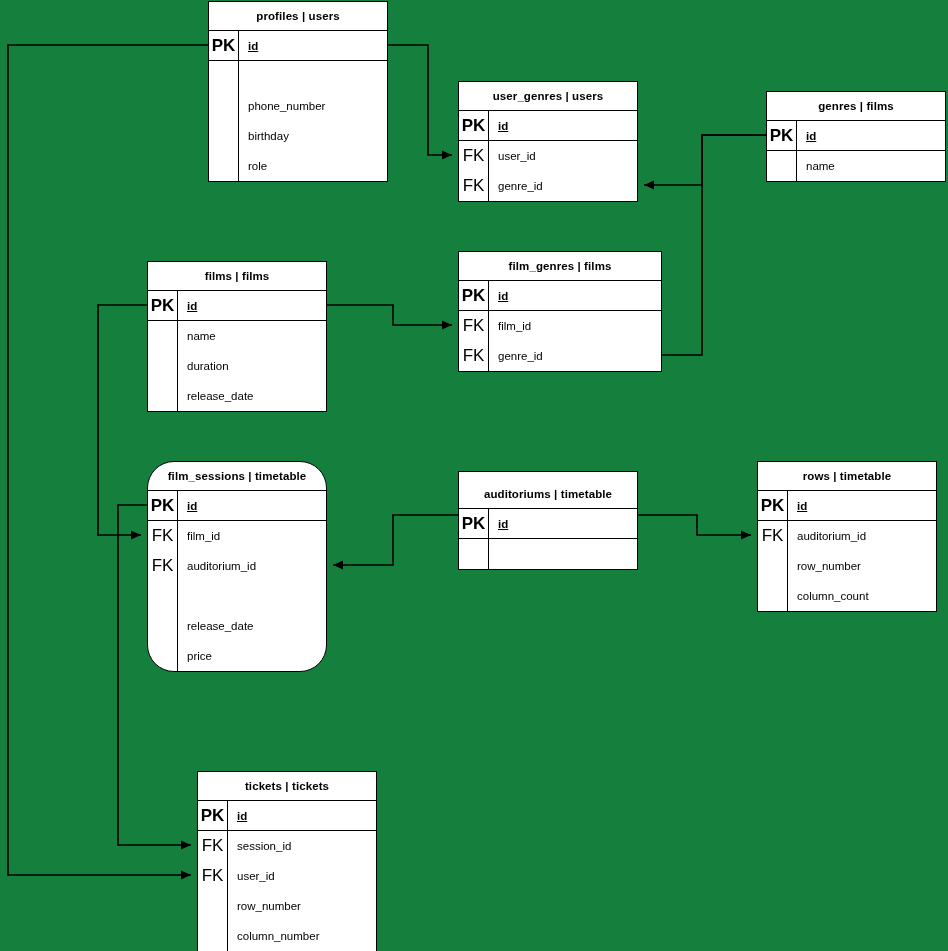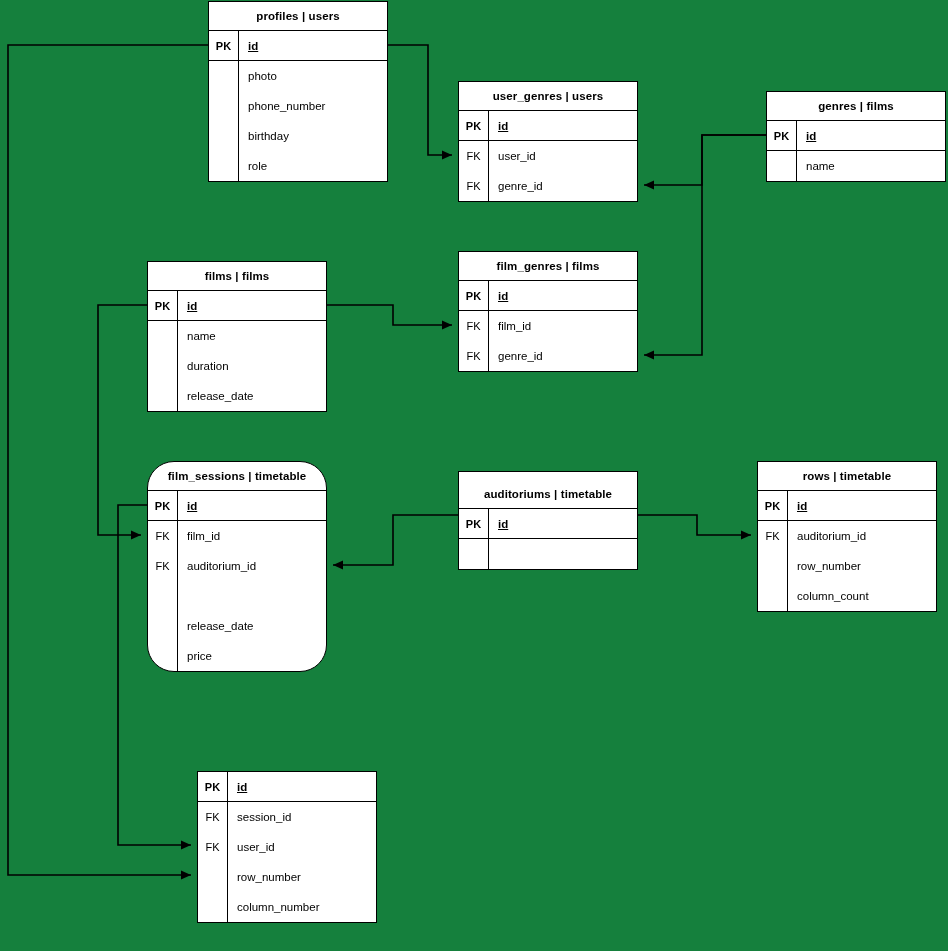--- a/index.html
+++ b/index.html
@@ -56,21 +56,21 @@
   }
   .attr-row.pk-row {
     border-bottom: 1.6px solid #000000;
   }
   .key-cell {
     box-sizing: border-box;
     height: 100%;
     display: flex;
     align-items: center;
     justify-content: center;
-    font-size: 11px;
+    font-size: 17px;
     color: #000000;
     border-right: 1.6px solid #000000;
     flex: 0 0 auto;
   }
   .key-cell.pk {
     font-weight: bold;
   }
   .name-cell {
     box-sizing: border-box;
     height: 100%;
@@ -129,21 +129,20 @@
       </g>
     </svg>
 <div class="entity" style="left: 208px; top: 1px; width: 180px;">
       <div class="entity-title" style="height: 29px;">profiles | users</div>
       <div class="attr-row pk-row" style="height: 30px;">
         <div class="key-cell pk" style="width: 30px;">PK</div>
         <div class="name-cell underline">id</div>
       </div>
       <div class="attr-row" style="height: 30px;">
         <div class="key-cell" style="width: 30px;"></div>
-        <div class="name-cell">photo</div>
       </div>
       <div class="attr-row" style="height: 30px;">
         <div class="key-cell" style="width: 30px;"></div>
         <div class="name-cell">phone_number</div>
       </div>
       <div class="attr-row" style="height: 30px;">
         <div class="key-cell" style="width: 30px;"></div>
         <div class="name-cell">birthday</div>
       </div>
       <div class="attr-row" style="height: 30px;">
@@ -189,21 +188,21 @@
       </div>
       <div class="attr-row" style="height: 30px;">
         <div class="key-cell" style="width: 30px;"></div>
         <div class="name-cell">duration</div>
       </div>
       <div class="attr-row" style="height: 30px;">
         <div class="key-cell" style="width: 30px;"></div>
         <div class="name-cell">release_date</div>
       </div>
     </div>
-    <div class="entity" style="left: 458px; top: 251px; width: 180px;">
+    <div class="entity" style="left: 458px; top: 251px; width: 204px;">
       <div class="entity-title" style="height: 29px;">film_genres | films</div>
       <div class="attr-row pk-row" style="height: 30px;">
         <div class="key-cell pk" style="width: 30px;">PK</div>
         <div class="name-cell underline">id</div>
       </div>
       <div class="attr-row" style="height: 30px;">
         <div class="key-cell" style="width: 30px;">FK</div>
         <div class="name-cell">film_id</div>
       </div>
       <div class="attr-row" style="height: 30px;">
@@ -260,20 +259,21 @@
       <div class="attr-row" style="height: 30px;">
         <div class="key-cell" style="width: 30px;"></div>
         <div class="name-cell">row_number</div>
       </div>
       <div class="attr-row" style="height: 30px;">
         <div class="key-cell" style="width: 30px;"></div>
         <div class="name-cell">column_count</div>
       </div>
     </div>
     <div class="entity" style="left: 197px; top: 771px; width: 180px;">
+      <div class="entity-title" style="height: 29px;">tickets | tickets</div>
       <div class="attr-row pk-row" style="height: 30px;">
         <div class="key-cell pk" style="width: 30px;">PK</div>
         <div class="name-cell underline">id</div>
       </div>
       <div class="attr-row" style="height: 30px;">
         <div class="key-cell" style="width: 30px;">FK</div>
         <div class="name-cell">session_id</div>
       </div>
       <div class="attr-row" style="height: 30px;">
         <div class="key-cell" style="width: 30px;">FK</div>

